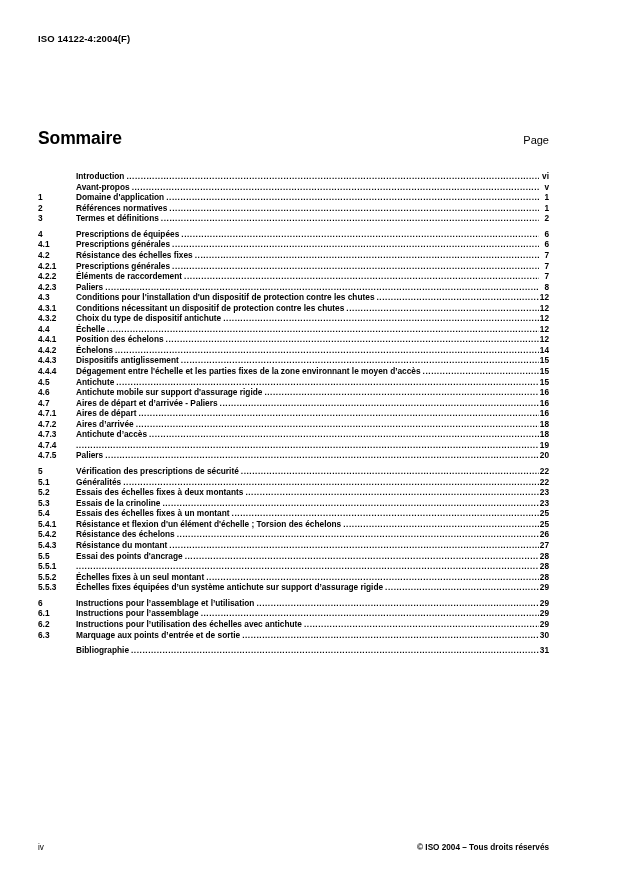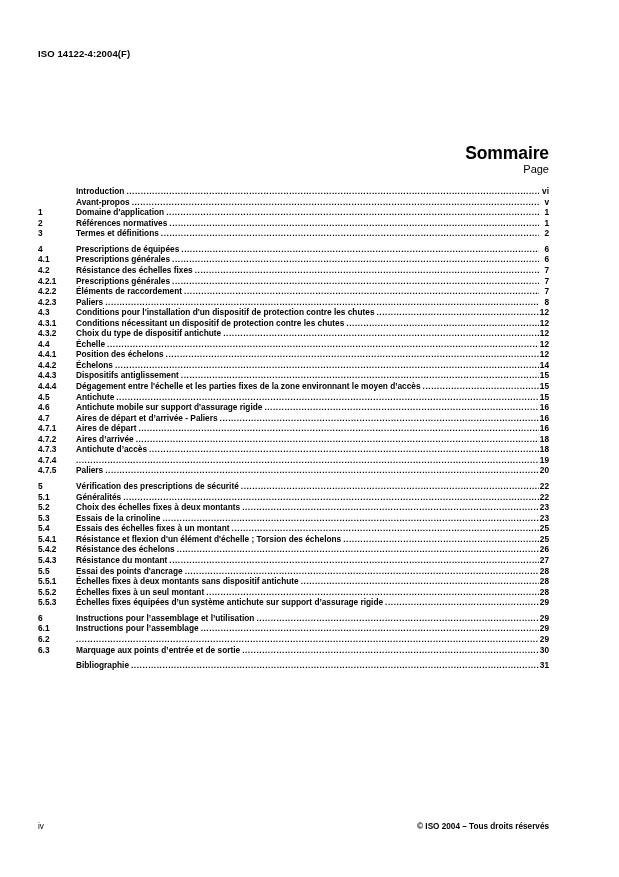--- a/index.html
+++ b/index.html
@@ -13,39 +13,37 @@
     font-family: "Liberation Sans", sans-serif;
     color: #000000;
     position: relative;
     overflow: hidden;
   }
   .page {
     position: absolute;
     top: 0; left: 0;
     width: 619px;
     height: 723px;
-    margin-top: 15px;
   }
   .doc-header {
     position: absolute;
     top: 33px;
     left: 38px;
     font-size: 9.5px;
     font-weight: bold;
     letter-spacing: 0.1px;
   }
   .title-row {
     position: absolute;
     top: 130px;
     left: 38px;
     width: 511px;
     display: flex;
     align-items: flex-end;
     justify-content: space-between;
-    flex-direction: column;
   }
   .sommaire-title {
     font-size: 17.5px;
     font-weight: bold;
     letter-spacing: -0.1px;
     line-height: 1;
   }
   .page-label {
     font-size: 11px;
     font-weight: normal;
@@ -98,21 +96,21 @@
     white-space: nowrap;
   }
   .pg {
     flex: 0 0 auto;
     text-align: right;
     min-width: 9px;
   }
   .footer {
     position: absolute;
     left: 38px;
-    top: 807px;
+    top: 843px;
     width: 511px;
     display: flex;
     justify-content: space-between;
     align-items: baseline;
     font-size: 8.2px;
   }
   .footer-page {
     font-weight: normal;
   }
   .footer-copy {
@@ -300,21 +298,21 @@
         <span class="pg">22</span>
       </div>
       <div class="toc-row bold">
         <span class="num">5.1</span>
         <span class="txt">Généralités</span>
         <span class="leader"></span>
         <span class="pg">22</span>
       </div>
       <div class="toc-row bold">
         <span class="num">5.2</span>
-        <span class="txt">Choix des échelles fixes à deux montants</span>
+        <span class="txt">Essais des échelles fixes à deux montants</span>
         <span class="leader"></span>
         <span class="pg">23</span>
       </div>
       <div class="toc-row bold">
         <span class="num">5.3</span>
         <span class="txt">Essais de la crinoline</span>
         <span class="leader"></span>
         <span class="pg">23</span>
       </div>
       <div class="toc-row bold">
@@ -342,21 +340,20 @@
         <span class="pg">27</span>
       </div>
       <div class="toc-row bold">
         <span class="num">5.5</span>
         <span class="txt">Essai des points d'ancrage</span>
         <span class="leader"></span>
         <span class="pg">28</span>
       </div>
       <div class="toc-row bold">
         <span class="num">5.5.1</span>
-        <span class="txt">Échelles fixes à deux montants sans dispositif antichute</span>
         <span class="leader"></span>
         <span class="pg">28</span>
       </div>
       <div class="toc-row bold">
         <span class="num">5.5.2</span>
         <span class="txt">Échelles fixes à un seul montant</span>
         <span class="leader"></span>
         <span class="pg">28</span>
       </div>
       <div class="toc-row bold">
@@ -372,20 +369,21 @@
         <span class="pg">29</span>
       </div>
       <div class="toc-row bold">
         <span class="num">6.1</span>
         <span class="txt">Instructions pour l’assemblage</span>
         <span class="leader"></span>
         <span class="pg">29</span>
       </div>
       <div class="toc-row bold">
         <span class="num">6.2</span>
+        <span class="txt">Instructions pour l’utilisation des échelles avec antichute</span>
         <span class="leader"></span>
         <span class="pg">29</span>
       </div>
       <div class="toc-row bold">
         <span class="num">6.3</span>
         <span class="txt">Marquage aux points d’entrée et de sortie</span>
         <span class="leader"></span>
         <span class="pg">30</span>
       </div>
       <div class="toc-row bold gap-before">

